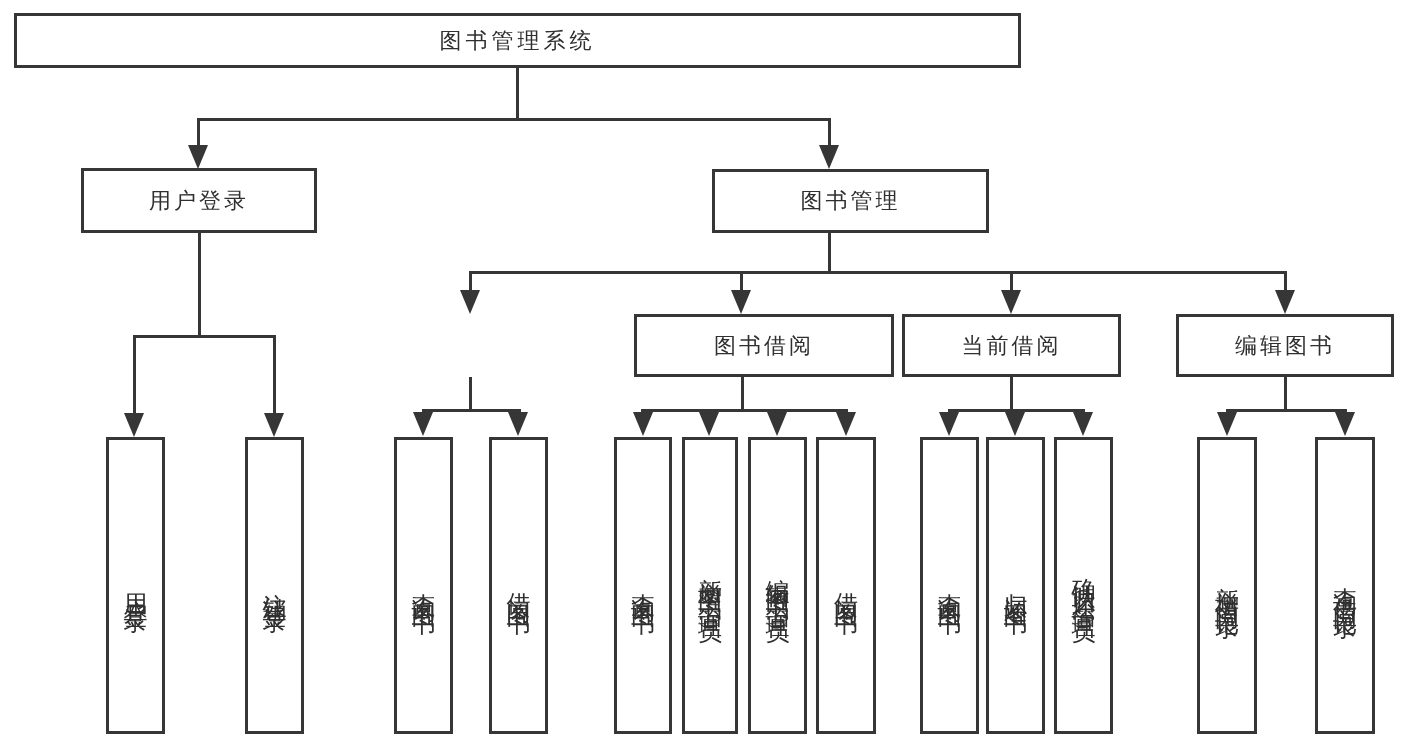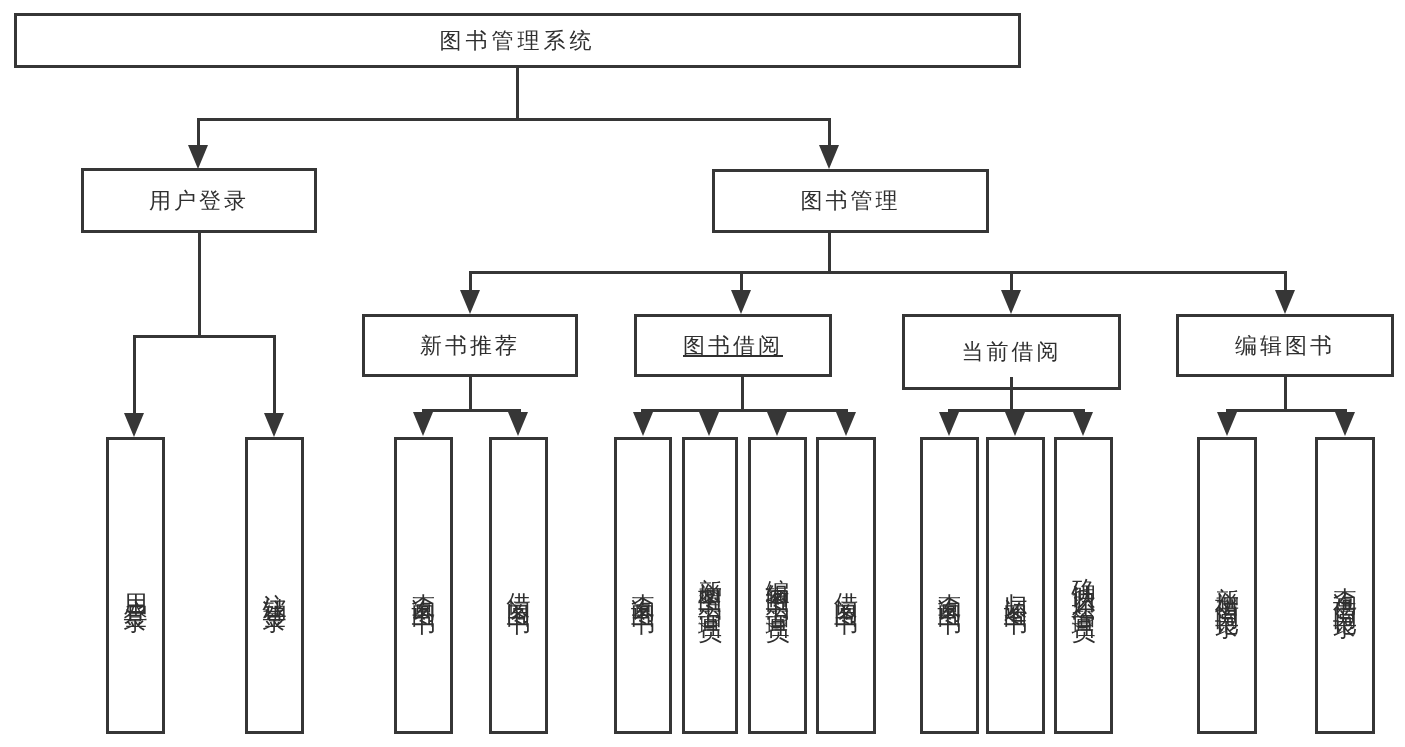--- a/index.html
+++ b/index.html
@@ -84,27 +84,24 @@
   <div class="ln" style="left:469px;top:271px;width:818px;height:3px;"></div>
   <div class="ln" style="left:469px;top:271px;width:3px;height:20px;"></div>
   <div class="ah" style="left:460px;top:290px;"></div>
   <div class="ln" style="left:740px;top:271px;width:3px;height:20px;"></div>
   <div class="ah" style="left:731px;top:290px;"></div>
   <div class="ln" style="left:1010px;top:271px;width:3px;height:20px;"></div>
   <div class="ah" style="left:1001px;top:290px;"></div>
   <div class="ln" style="left:1284px;top:271px;width:3px;height:20px;"></div>
   <div class="ah" style="left:1275px;top:290px;"></div>
 
-  <div class="node" style="left:362px;top:314px;width:216px;height:63px;">
-    <span class="hlabel">新书推荐</span>
-  </div>
-  <div class="node" style="left:634px;top:314px;width:198px;height:63px;text-decoration:underline;">
+  <div class="node" style="left:634px;top:314px;width:260px;height:63px;">
     <span class="hlabel">图书借阅</span>
   </div>
-  <div class="node" style="left:902px;top:314px;width:219px;height:76px;">
+  <div class="node" style="left:902px;top:314px;width:219px;height:63px;">
     <span class="hlabel">当前借阅</span>
   </div>
   <div class="node" style="left:1176px;top:314px;width:218px;height:63px;">
     <span class="hlabel">编辑图书</span>
   </div>
 
   <div class="ln" style="left:469px;top:377px;width:3px;height:34px;"></div>
   <div class="ln" style="left:422px;top:409px;width:99px;height:3px;"></div>
   <div class="ah" style="left:413px;top:412px;"></div>
   <div class="ah" style="left:508px;top:412px;"></div>

